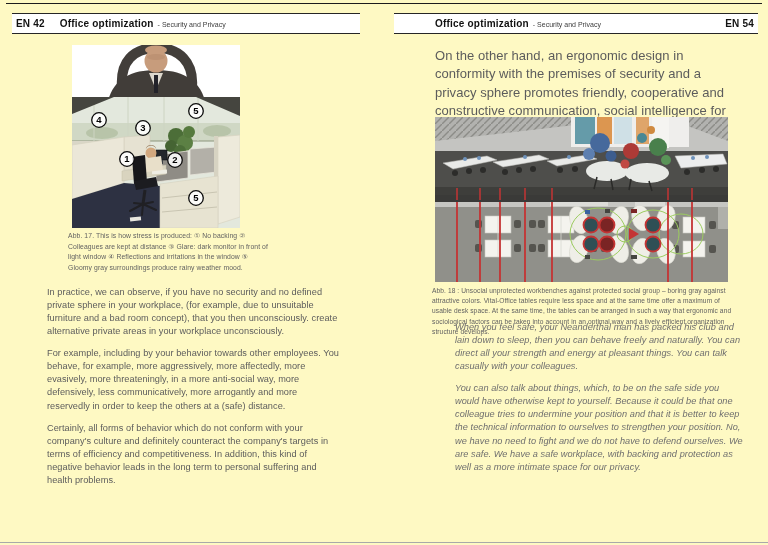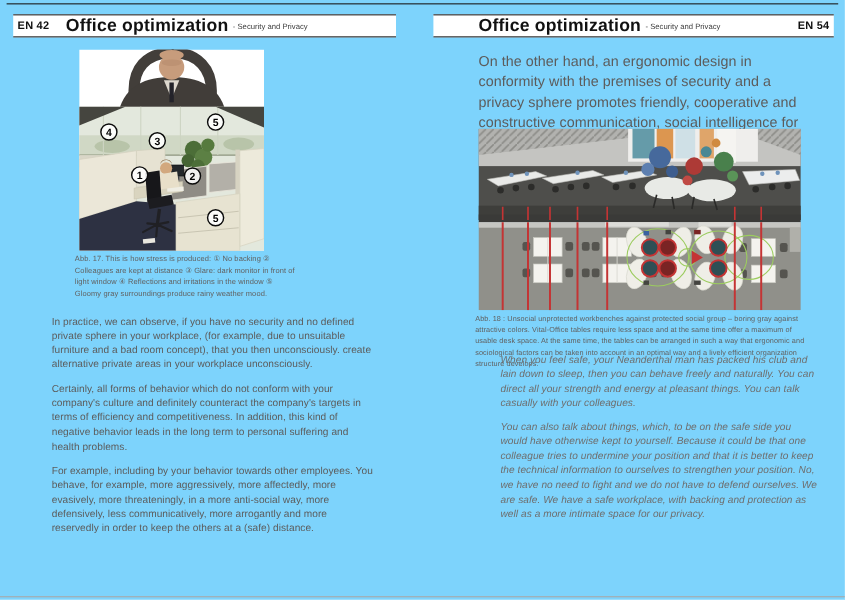--- a/index.html
+++ b/index.html
@@ -2,34 +2,34 @@
 <html><head>
 <meta charset="utf-8">
 <style>
   html,body{margin:0;padding:0;}
   body{
     width:768px;height:545px;overflow:hidden;position:relative;
     background:#ffffff;
     font-family:"Liberation Sans", sans-serif;
     -webkit-font-smoothing:antialiased;
   }
-  .spread{position:absolute;inset:0;background:#7dd3fc;}
+  .spread{position:absolute;inset:0;background:#fef9c3;}
   .page-top-rule{position:absolute;left:6px;top:3px;width:756px;height:0;border-top:1.5px solid #1c1c1c;}
   .page-bottom-rule{position:absolute;left:0;top:542px;width:768px;height:0;border-top:1px solid #a9a9a9;}
 
   
   .header{
     position:absolute;top:13px;height:19px;
     border-top:1.6px solid #262626;border-bottom:1.6px solid #262626;
     display:flex;align-items:center;background:#fff;
   }
   .header-left{left:12px;width:348px;padding:0;}
   .header-right{left:394px;width:364px;}
   .pagenum{font-size:10px;font-weight:bold;color:#111;letter-spacing:.2px;}
-  .htitle{font-size:16px;font-weight:bold;color:#111;letter-spacing:.2px;}
+  .htitle{font-size:10px;font-weight:bold;color:#111;letter-spacing:.2px;}
   .hsub{font-size:7px;color:#3c3c3c;margin-left:4px;padding-top:1px;}
   .header-left .pagenum{margin-left:4px;}
   .header-left .htitle{margin-left:15px;}
   .header-right .htitle{margin-left:41px;}
   .header-right .pagenum{margin-left:auto;margin-right:4px;}
 
   
   .fig-left{position:absolute;left:72px;top:45px;width:168px;height:183px;}
   .cap-left{
     position:absolute;left:68px;top:231px;width:206px;
@@ -177,22 +177,22 @@
             <text class="marker-num" x="124" y="156.4">5</text>
           </g>
       </g>
     </svg>
   </div>
 
   <div class="cap-left">Abb. 17. This is how stress is produced: ① No backing ② Colleagues are kept at distance ③ Glare: dark monitor in front of light window ④ Reflections and irritations in the window ⑤ Gloomy gray surroundings produce rainy weather mood.</div>
 
   <div class="body-left">
     <p>In practice, we can observe, if you have no security and no defined private sphere in your workplace, (for example, due to unsuitable furniture and a bad room concept), that you then unconsciously. create alternative private areas in your workplace unconsciously.</p>
+    <p>For example, including by your behavior towards other employees. You behave, for example, more aggressively, more affectedly, more evasively, more threateningly, in a more anti-social way, more defensively, less communicatively, more arrogantly and more reservedly in order to keep the others at a (safe) distance.</p>
     <p>Certainly, all forms of behavior which do not conform with your company's culture and definitely counteract the company's targets in terms of efficiency and competitiveness. In addition, this kind of negative behavior leads in the long term to personal suffering and health problems.</p>
-    <p>For example, including by your behavior towards other employees. You behave, for example, more aggressively, more affectedly, more evasively, more threateningly, in a more anti-social way, more defensively, less communicatively, more arrogantly and more reservedly in order to keep the others at a (safe) distance.</p>
   </div>
 
   <div class="body-right-intro">On the other hand, an ergonomic design in conformity with the premises of security and a privacy sphere promotes friendly, cooperative and constructive communication, social intelligence for new ideas and better competitiveness. At the same time, it facilitates a better quality of life.</div>
 
   <div class="fig-right">
     <svg width="293" height="165" viewBox="0 0 293 165">
       <defs>
         <pattern id="hatch" patternUnits="userSpaceOnUse" width="7" height="7">
           <rect width="7" height="7" fill="#b2b2af"></rect>
           <path d="M0,7 L7,0" stroke="#8c8c88" stroke-width="1.4"></path>

